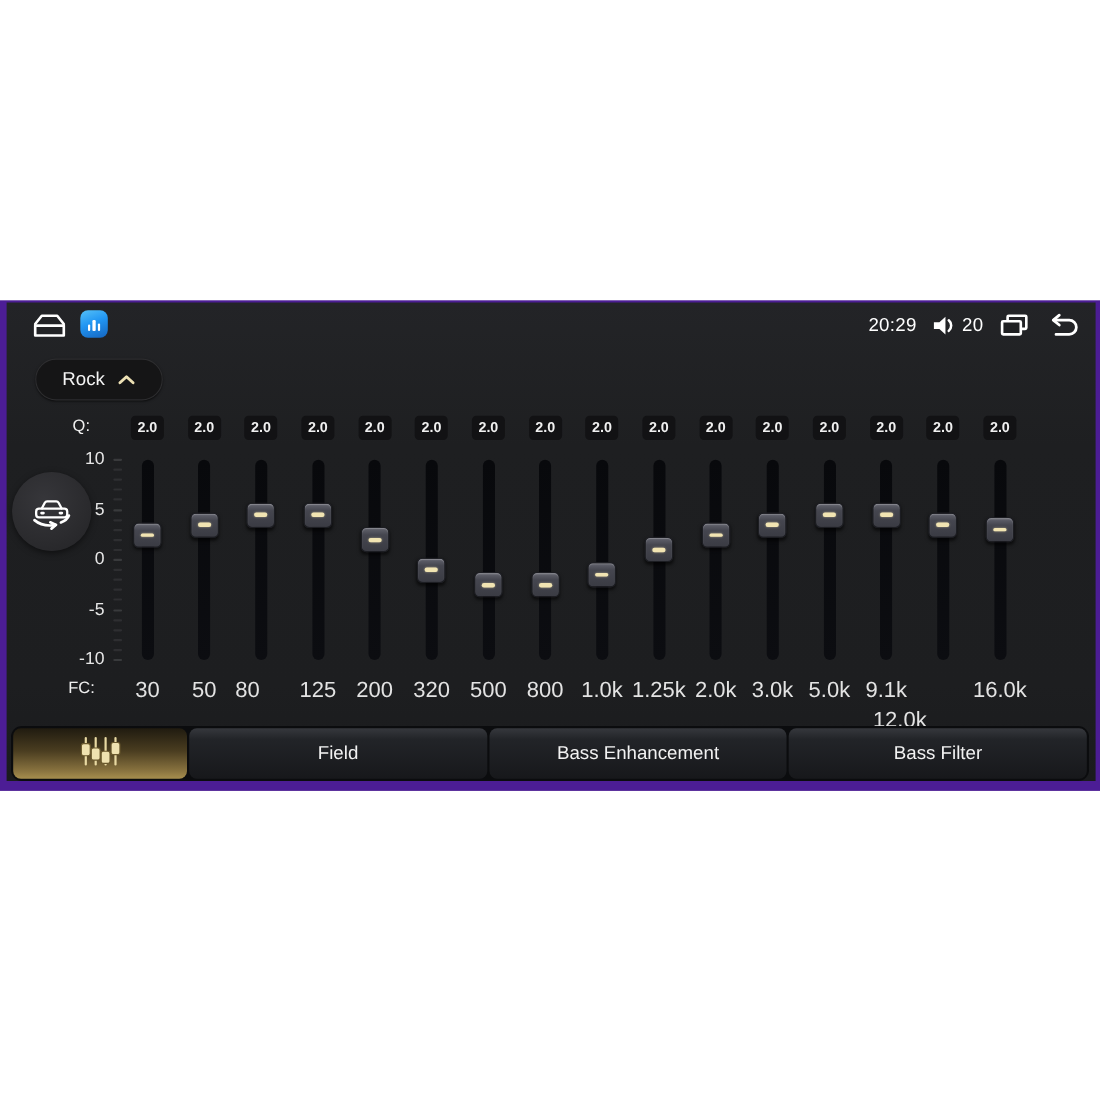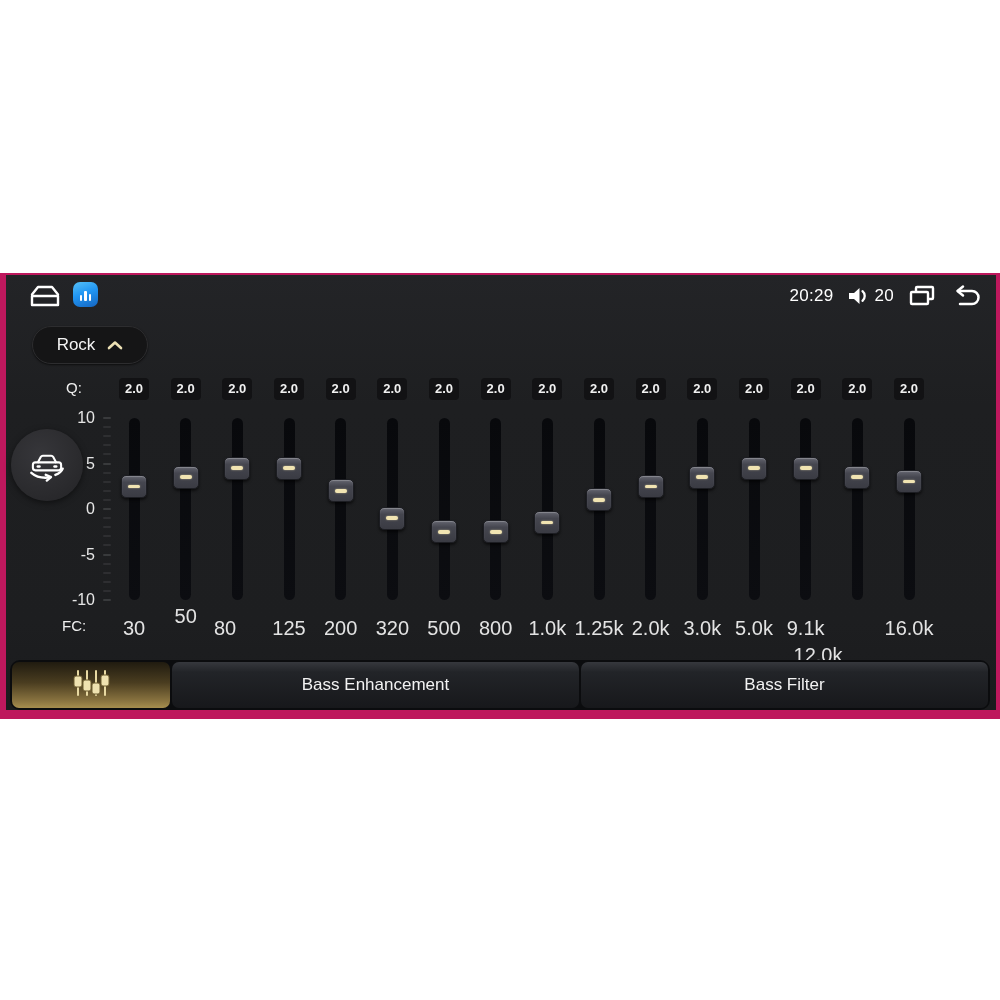--- a/index.html
+++ b/index.html
@@ -1,20 +1,20 @@
 <!DOCTYPE html>
 <html><head>
 <meta charset="utf-8">
 <style>
   * { margin:0; padding:0; box-sizing:border-box; }
   body { background:#ffffff; font-family:"Liberation Sans", sans-serif; }
   .canvas { position:relative; width:1000px; height:1000px; background:#ffffff; overflow:hidden; }
 
   
-  .screen { position:absolute; left:0; top:273px; width:1000px; height:446px; background:#be185d;padding-left:32px; }
+  .screen { position:absolute; left:0; top:273px; width:1000px; height:446px; background:#4c1d95;padding-left:32px; }
   .screen-inner { position:absolute; left:6px; top:2px; right:4px; bottom:9px;
     background:linear-gradient(180deg,#232427 0%,#1e1f21 30%,#1d1e20 80%,#1a1b1d 100%); }
 
   
   .statusbar-right { position:absolute; top:8px; right:18px; height:30px; display:flex; align-items:center; gap:13px; z-index:3; }
   .status-time, .status-volnum { color:#ffffff; font-size:17px; letter-spacing:.3px; }
   .volgroup { display:flex; align-items:center; gap:4px;justify-content:flex-end; }
   .icon-btn { display:flex; align-items:center; justify-content:center; }
 
   .home-icon { position:absolute; left:28px; top:10px; z-index:3; }
@@ -164,21 +164,21 @@
         <div class="slider-handle" style="left: 121px; top: 201.75px;">
           <i></i>
         </div>
         <div class="fc-label" style="left: 106px; top: 344px;">30</div>
         <div class="q-box" style="left: 170.667px; top: 105px;">2.0</div>
         <div class="slider-track" style="left: 180.167px; top: 145px; height: 182px;"></div>
         <div class="slider-fill" style="left: 180.667px; top: 204.15px; height: 122.85px;"></div>
         <div class="slider-handle" style="left: 172.667px; top: 192.65px;">
           <i></i>
         </div>
-        <div class="fc-label" style="left: 157.667px; top: 332px;">50</div>
+        <div class="fc-label" style="left: 157.667px; top: 344px;">50</div>
         <div class="q-box" style="left: 222.333px; top: 105px;">2.0</div>
         <div class="slider-track" style="left: 231.833px; top: 145px; height: 182px;"></div>
         <div class="slider-fill" style="left: 232.333px; top: 195.05px; height: 131.95px;"></div>
         <div class="slider-handle" style="left: 224.333px; top: 183.55px;">
           <i></i>
         </div>
         <div class="fc-label" style="left: 197px; top: 344px;">80</div>
         <div class="q-box" style="left: 274px; top: 105px;">2.0</div>
         <div class="slider-track" style="left: 283.5px; top: 145px; height: 182px;"></div>
         <div class="slider-fill" style="left: 284px; top: 195.05px; height: 131.95px;"></div>
@@ -295,20 +295,23 @@
   </g>
   <g fill="#efe2b0" stroke="#6b5a2e" stroke-width="1">
     <rect x="6" y="9" width="8" height="11" rx="2"></rect>
     <rect x="15" y="13" width="8" height="11" rx="2"></rect>
     <rect x="24" y="16" width="8" height="11" rx="2"></rect>
     <rect x="33" y="8" width="8" height="11" rx="2"></rect>
   </g>
 </svg></span>
         </div>
         <div class="tab tab-flex">
+          <span>Field</span>
+        </div>
+        <div class="tab tab-flex">
           <span>Bass Enhancement</span>
         </div>
         <div class="tab tab-flex">
           <span>Bass Filter</span>
         </div>
       </div>
   </div>
 </div>
 
 </body></html>

